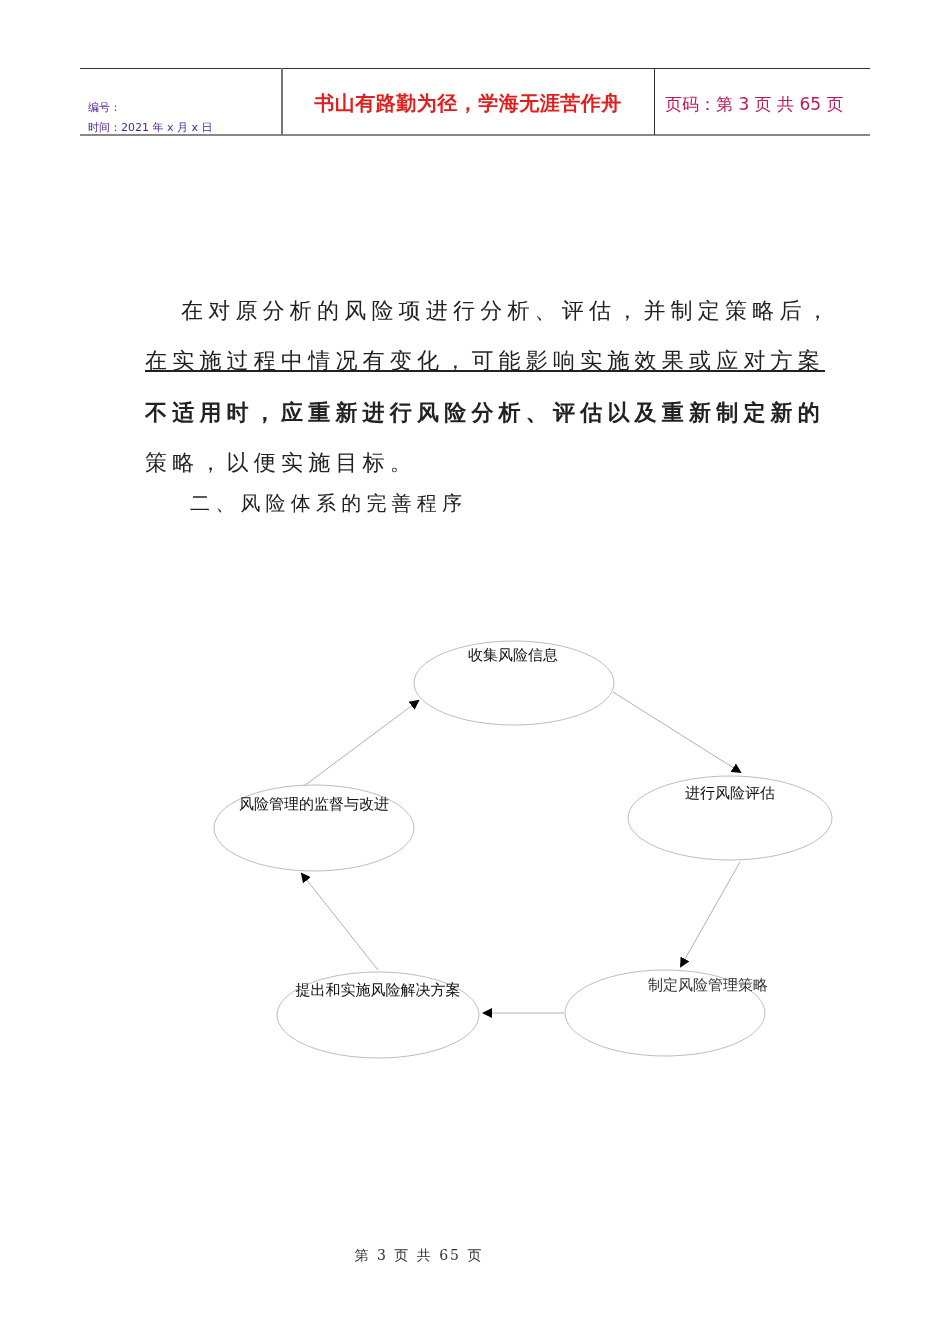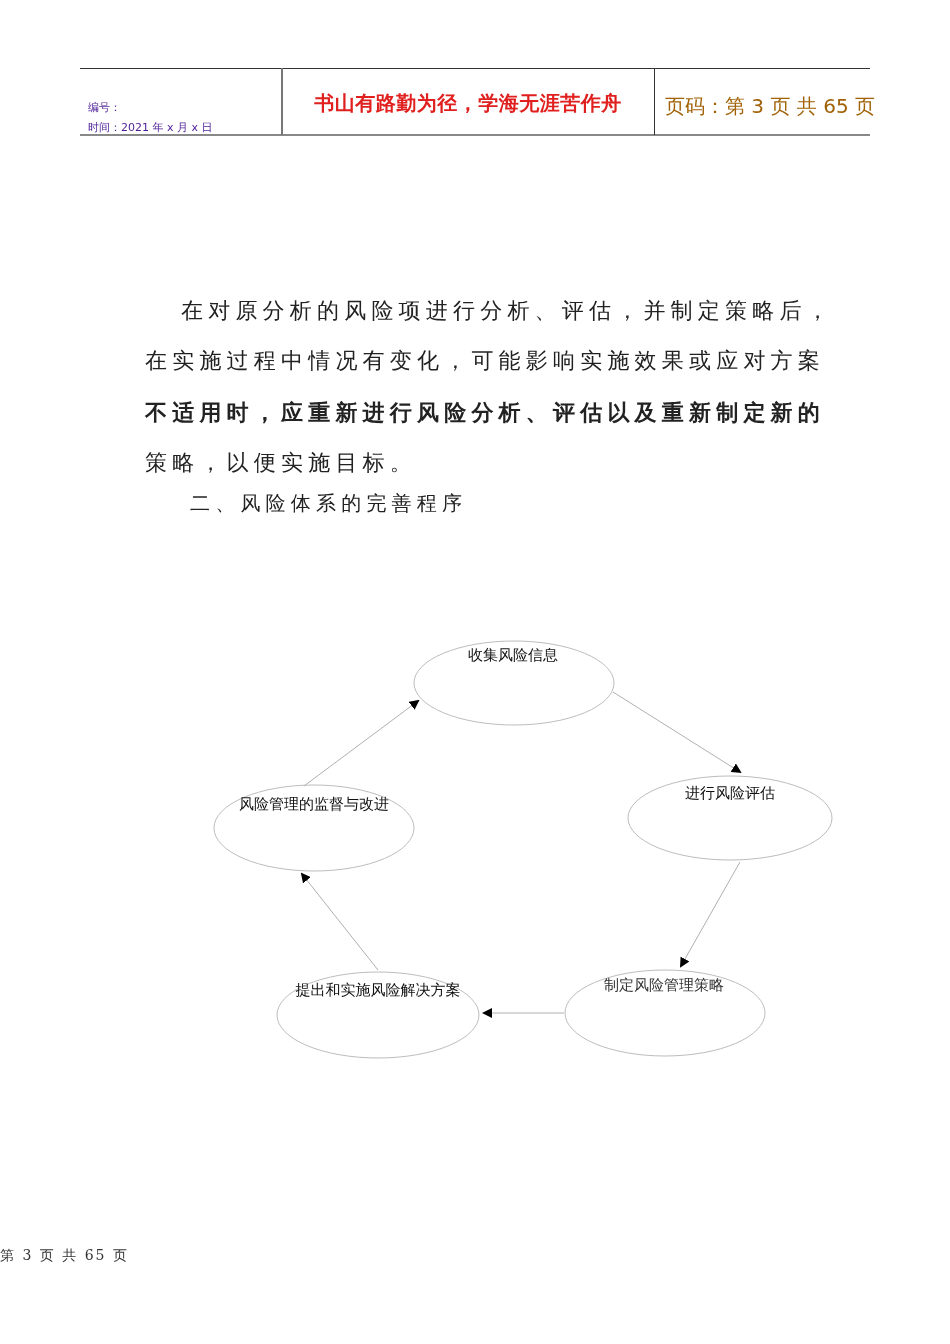--- a/index.html
+++ b/index.html
@@ -7,50 +7,50 @@
            font-family: "DejaVu Sans", "Liberation Sans", sans-serif; color: #111; }
     .hdr-line { position: absolute; left: 80px; width: 790px; height: 0; }
     .hdr-top { top: 68px; border-top: 1px solid #333; }
     .hdr-bot { top: 134px; border-top: 2px solid #888; }
     .hdr-div { position: absolute; top: 68px; height: 67px; width: 0; }
     .hdr-div1 { left: 281px; border-left: 2px solid #777; }
     .hdr-div2 { left: 654px; border-left: 1px solid #333; }
     .hdr-left { position: absolute; left: 88px; top: 70px; font-size: 11px; line-height: 20px; color: #4c1d95; margin-top: 28px; }
     .hdr-motto { position: absolute; left: 282px; width: 372px; top: 90px; text-align: center;
                  font-size: 20px; color: #e0201e; font-weight: bold; letter-spacing: 0.5px; }
-    .hdr-page { position: absolute; left: 665px; top: 93px; font-size: 20px; color: #a16207; }
+    .hdr-page { position: absolute; left: 665px; top: 93px; font-size: 17px; color: #be185d; }
     .para { position: absolute; left: 145px; width: 670px; font-family: "DejaVu Serif", "Liberation Serif", serif;
             font-size: 22px; color: #222; letter-spacing: 5.2px; }
     .para .line { position: absolute; white-space: nowrap; }
     .heading { position: absolute; left: 190px; top: 490px; font-family: Liberation Serif, serif;
                font-size: 20px; color: #222; letter-spacing: 5.2px; white-space: nowrap; }
     .diagram { position: absolute; left: 0; top: 0; width: 950px; height: 1344px; }
     .node-label { position: absolute; font-size: 15px; color: #111; white-space: nowrap; transform: translateX(-50%); }
-    .node-label.serif { font-family: "DejaVu Serif", "Liberation Serif", serif; color: #333; }
-    .footer { position: absolute; top: 1247px; left: 0; width: 838px; text-align: left;
+    .node-label.serif { font-family: "DejaVu Serif", "Liberation Serif", serif; color: #333; margin-left: 44px; }
+    .footer { position: absolute; top: 1247px; left: 0; width: 838px; text-align: center;
               font-family: "DejaVu Serif", "Liberation Serif", serif; font-size: 14px; color: #333; letter-spacing: 2px; }
   </style>
 </head>
 <body>
 
 <div class="hdr-line hdr-top"></div>
 <div class="hdr-line hdr-bot"></div>
 <div class="hdr-div hdr-div1"></div>
 <div class="hdr-div hdr-div2"></div>
 
 <div class="hdr-left">
   <div>编号：</div>
   <div>时间：2021 年 x 月 x 日</div>
 </div>
 <div class="hdr-motto">书山有路勤为径，学海无涯苦作舟</div>
 <div class="hdr-page">页码：第 3 页  共 65 页</div>
 
 <div class="para">
   <div class="line" style="left:36px; top:296px;">在对原分析的风险项进行分析、评估，并制定策略后，</div>
-  <div class="line" style="left:0; top:346px;">在实施过程中情况有变化，可能影响实施效果或应对方案</div>
+  <div class="line" style="left:0; top:346px;text-decoration:underline;">在实施过程中情况有变化，可能影响实施效果或应对方案</div>
   <div class="line" style="left:0; top:398px;font-weight:bold;">不适用时，应重新进行风险分析、评估以及重新制定新的</div>
   <div class="line" style="left:0; top:448px;">策略，以便实施目标。</div>
 </div>
 <div class="heading">二、风险体系的完善程序</div>
 
 <svg class="diagram" width="950" height="1344" viewBox="0 0 950 1344">
   <defs>
     <marker id="arrowhead" markerWidth="10" markerHeight="10" refX="8" refY="5" orient="auto" markerUnits="userSpaceOnUse">
       <path d="M0,0 L10,5 L0,10 Z" fill="#000"></path>
     </marker>

